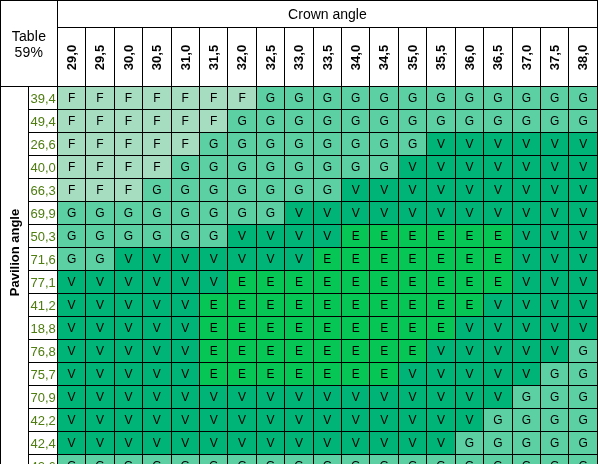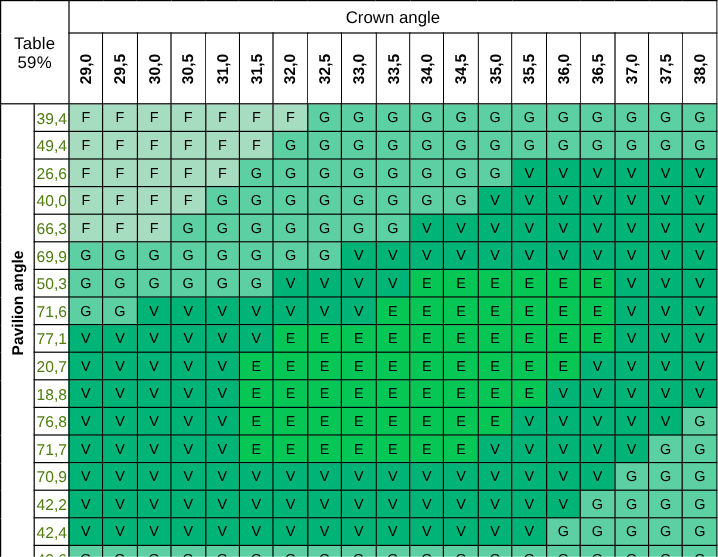--- a/index.html
+++ b/index.html
@@ -356,21 +356,21 @@
         <td class="cell grade-E" style="background: rgb(6, 199, 85);">E</td>
         <td class="cell grade-E" style="background: rgb(6, 199, 85);">E</td>
         <td class="cell grade-E" style="background: rgb(6, 199, 85);">E</td>
         <td class="cell grade-E" style="background: rgb(6, 199, 85);">E</td>
         <td class="cell grade-E" style="background: rgb(6, 199, 85);">E</td>
         <td class="cell grade-V" style="background: rgb(0, 179, 119);">V</td>
         <td class="cell grade-V" style="background: rgb(0, 179, 119);">V</td>
         <td class="cell grade-V" style="background: rgb(0, 179, 119);">V</td>
       </tr>
       <tr>
-        <td class="pav-tick">20,7</td>
+        <td class="pav-tick">41,2</td>
         <td class="cell grade-V" style="background: rgb(0, 179, 119);">V</td>
         <td class="cell grade-V" style="background: rgb(0, 179, 119);">V</td>
         <td class="cell grade-V" style="background: rgb(0, 179, 119);">V</td>
         <td class="cell grade-V" style="background: rgb(0, 179, 119);">V</td>
         <td class="cell grade-V" style="background: rgb(0, 179, 119);">V</td>
         <td class="cell grade-E" style="background: rgb(6, 199, 85);">E</td>
         <td class="cell grade-E" style="background: rgb(6, 199, 85);">E</td>
         <td class="cell grade-E" style="background: rgb(6, 199, 85);">E</td>
         <td class="cell grade-E" style="background: rgb(6, 199, 85);">E</td>
         <td class="cell grade-E" style="background: rgb(6, 199, 85);">E</td>
@@ -422,21 +422,21 @@
         <td class="cell grade-E" style="background: rgb(6, 199, 85);">E</td>
         <td class="cell grade-E" style="background: rgb(6, 199, 85);">E</td>
         <td class="cell grade-V" style="background: rgb(0, 179, 119);">V</td>
         <td class="cell grade-V" style="background: rgb(0, 179, 119);">V</td>
         <td class="cell grade-V" style="background: rgb(0, 179, 119);">V</td>
         <td class="cell grade-V" style="background: rgb(0, 179, 119);">V</td>
         <td class="cell grade-V" style="background: rgb(0, 179, 119);">V</td>
         <td class="cell grade-G" style="background: rgb(92, 207, 163);">G</td>
       </tr>
       <tr>
-        <td class="pav-tick">71,7</td>
+        <td class="pav-tick">75,7</td>
         <td class="cell grade-V" style="background: rgb(0, 179, 119);">V</td>
         <td class="cell grade-V" style="background: rgb(0, 179, 119);">V</td>
         <td class="cell grade-V" style="background: rgb(0, 179, 119);">V</td>
         <td class="cell grade-V" style="background: rgb(0, 179, 119);">V</td>
         <td class="cell grade-V" style="background: rgb(0, 179, 119);">V</td>
         <td class="cell grade-E" style="background: rgb(6, 199, 85);">E</td>
         <td class="cell grade-E" style="background: rgb(6, 199, 85);">E</td>
         <td class="cell grade-E" style="background: rgb(6, 199, 85);">E</td>
         <td class="cell grade-E" style="background: rgb(6, 199, 85);">E</td>
         <td class="cell grade-E" style="background: rgb(6, 199, 85);">E</td>

